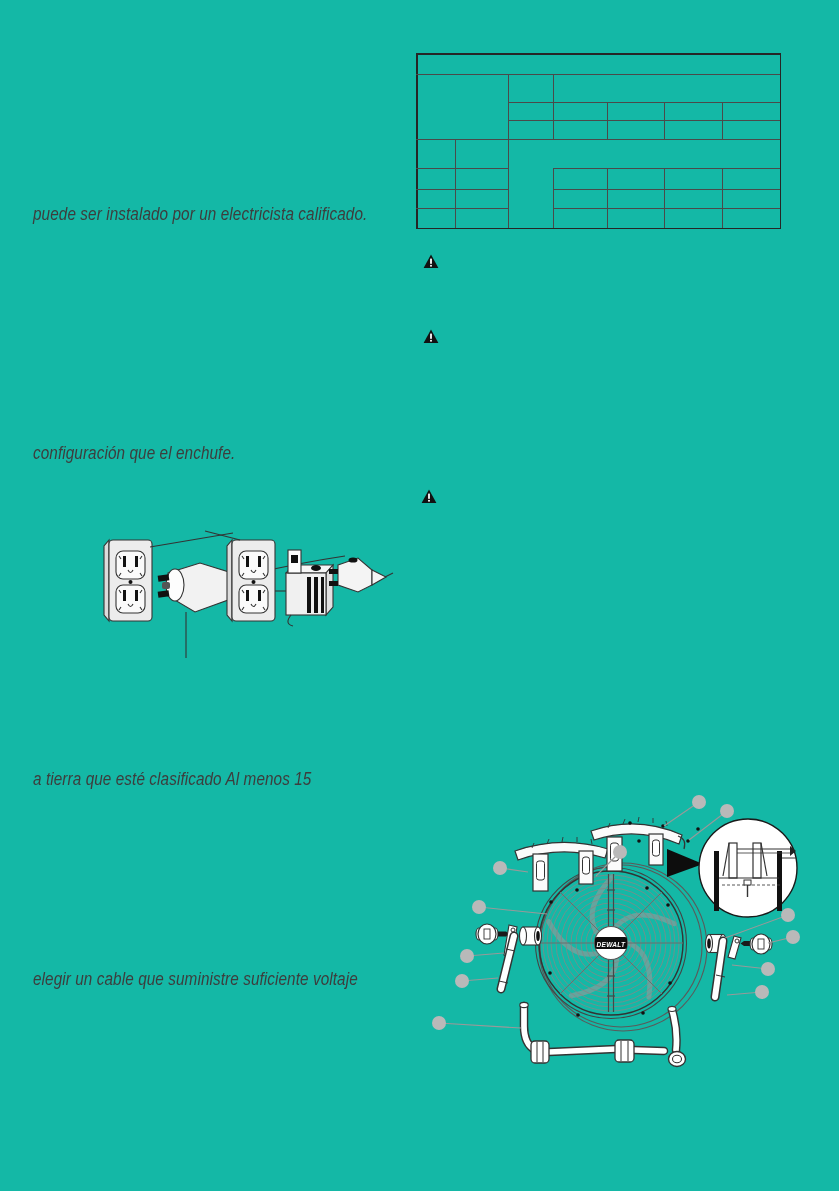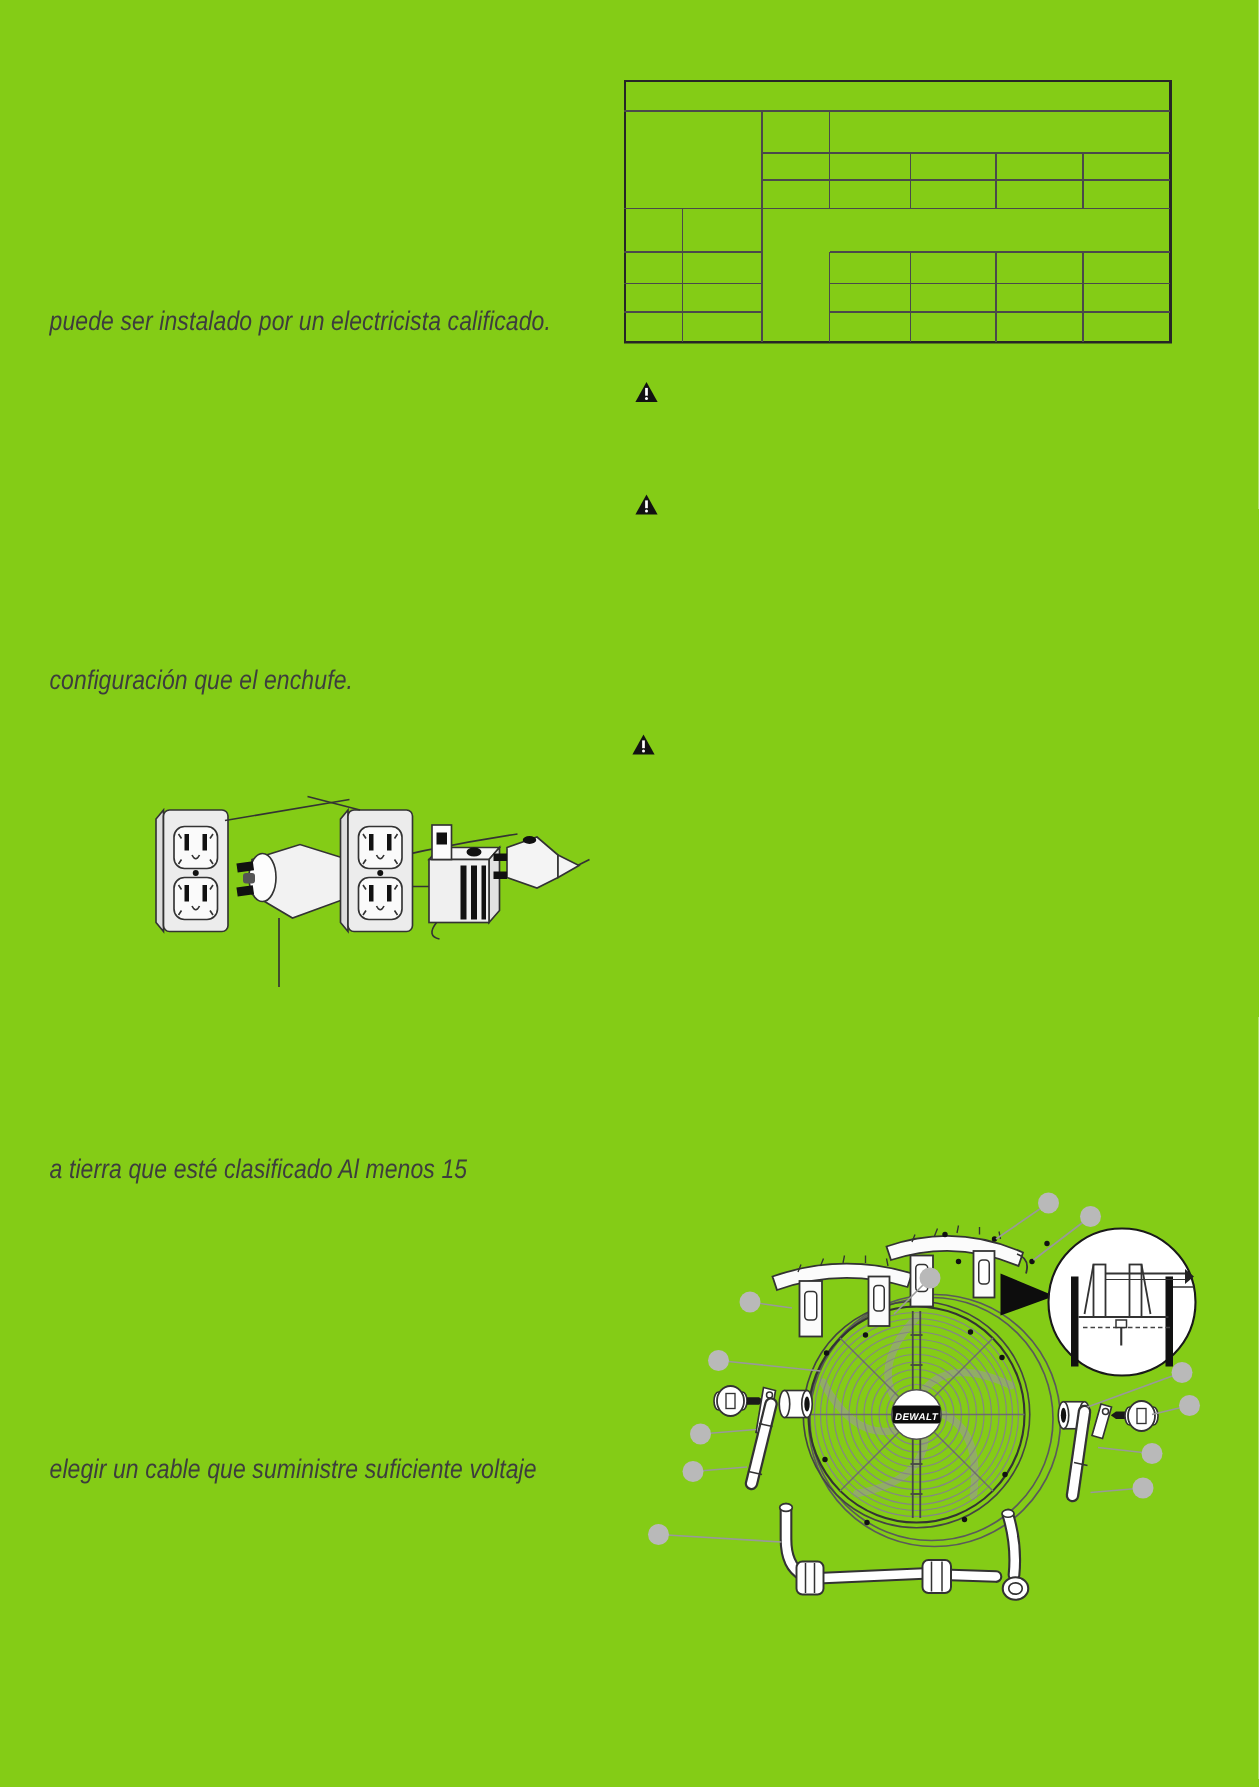--- a/index.html
+++ b/index.html
@@ -2,21 +2,21 @@
 <html><head>
 <meta charset="utf-8">
 <style>
   html,body{margin:0;padding:0;}
   body{
     width:839px;height:1191px;
     background:#ffffff;
     font-family:"Liberation Sans",sans-serif;
     position:relative;overflow:hidden;
   }
-  .page{position:absolute;inset:0;background:#84cc16;}
+  .page{position:absolute;inset:0;background:#14b8a6;}
   .frag{
     position:absolute;
     font-style:italic;
     font-size:18px;
     color:#3d3d3d;
     white-space:nowrap;
     transform:scaleX(.85);
     transform-origin:left top;
     letter-spacing:.1px;
   }

